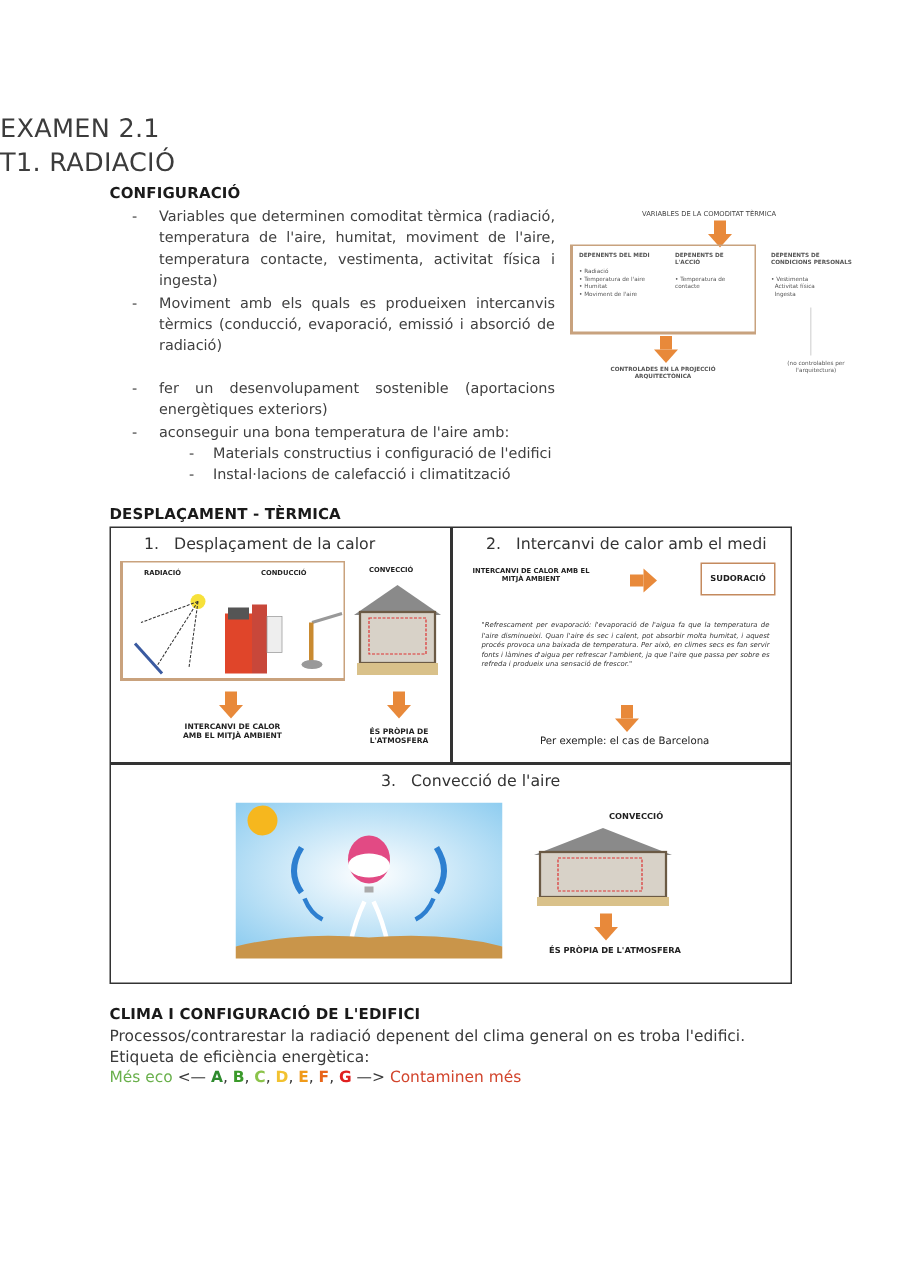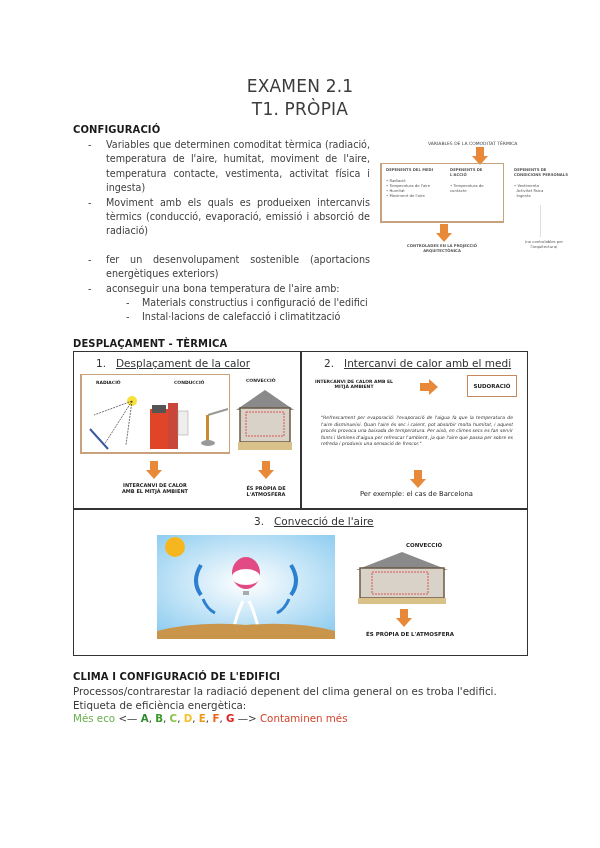--- a/index.html
+++ b/index.html
@@ -1,19 +1,19 @@
 <!DOCTYPE html>
 <html><head>
 <meta charset="utf-8">
 <style>
   * { box-sizing: border-box; margin: 0; padding: 0; }
   html, body { width: 600px; height: 848px; background: #ffffff; overflow: hidden; }
   body { position: relative; font-family: "DejaVu Sans", sans-serif; color: #3a3a3a; }
 
-  .title { position: absolute; left: 0; width: 600px; text-align: center; font-size: 17px; color: #3c3c3c; letter-spacing: 0.2px; font-weight: normal; }
+  .title { position: absolute; left: 0; width: 600px; text-align: left; font-size: 17px; color: #3c3c3c; letter-spacing: 0.2px; font-weight: normal; }
   .t1 { top: 76px; }
   .t2 { top: 99px; }
 
   .h-sec { position: absolute; left: 73px; font-size: 10px; font-weight: bold; color: #1a1a1a; letter-spacing: 0.1px; }
 
   .intro-list { position: absolute; left: 88px; top: 138px; width: 282px; font-size: 9.6px; line-height: 14.4px; color: #404040; }
   .intro-list .li { position: relative; padding-left: 18px; text-align: justify; }
   .intro-list .li::before { content: "-"; position: absolute; left: 0; top: 0; }
   .intro-list .li.sub { padding-left: 54px; }
   .intro-list .li.sub::before { left: 38px; }
@@ -32,35 +32,35 @@
   .arrow-right { position: absolute; width: 18px; height: 16px; }
   .arrow-right::before { content: ""; position: absolute; left: 0; top: 4px; width: 9px; height: 8px; background: #e8893a; }
   .arrow-right::after { content: ""; position: absolute; left: 9px; top: 0; width: 0; height: 0; border-top: 8px solid transparent; border-bottom: 8px solid transparent; border-left: 9px solid #e8893a; }
 
   
   .frame { position: absolute; left: 73px; top: 351px; width: 455px; height: 305px; border: 1.5px solid #333; }
   .frame .vdiv { position: absolute; left: 226px; top: 0; width: 1.5px; height: 156px; background: #333; }
   .frame .hdiv { position: absolute; left: 0; top: 156px; width: 100%; height: 1.5px; background: #333; }
   .ptitle { position: absolute; font-size: 10.5px; color: #333; }
   .ptitle .num { margin-right: 10px; }
-  .ptitle .u { text-decoration: underline; }
+  .ptitle .u { }
   .small-cap { position: absolute; font-size: 5px; font-weight: bold; color: #222; text-align: center; }
   .img-box { position: absolute; border: 1px solid #c9a27d; border-left-width: 2px; border-bottom-width: 2px; }
   .quote { position: absolute; font-size: 4.6px; line-height: 6.6px; font-style: italic; color: #333; text-align: justify; }
   .ex { position: absolute; font-size: 6.8px; color: #222; }
   .sub-box { position: absolute; border: 1.5px solid #c48a5e; font-size: 5.5px; font-weight: bold; display: flex; align-items: center; justify-content: center; color: #222; }
 
   .p-clima { position: absolute; left: 73px; font-size: 10.3px; color: #3a3a3a; }
   .eco-line span { }
 </style>
 </head>
 <body>
 
 <div class="title t1">EXAMEN 2.1</div>
-<div class="title t2">T1. PRÒPIA</div>
+<div class="title t2">T1. RADIACIÓ</div>
 
 <div class="h-sec" style="top:124px;">CONFIGURACIÓ</div>
 <div class="intro-list">
   <div class="li">Variables que determinen comoditat tèrmica (radiació, temperatura de l'aire, humitat, moviment de l'aire, temperatura contacte, vestimenta, activitat física i ingesta)</div>
   <div class="li">Moviment amb els quals es produeixen intercanvis tèrmics (conducció, evaporació, emissió i absorció de radiació)</div>
   <div class="gap"></div>
   <div class="li">fer un desenvolupament sostenible (aportacions energètiques exteriors)</div>
   <div class="li">aconseguir una bona temperatura de l'aire amb:</div>
   <div class="li sub">Materials constructius i configuració de l'edifici</div>
   <div class="li sub">Instal·lacions de calefacció i climatització</div>

